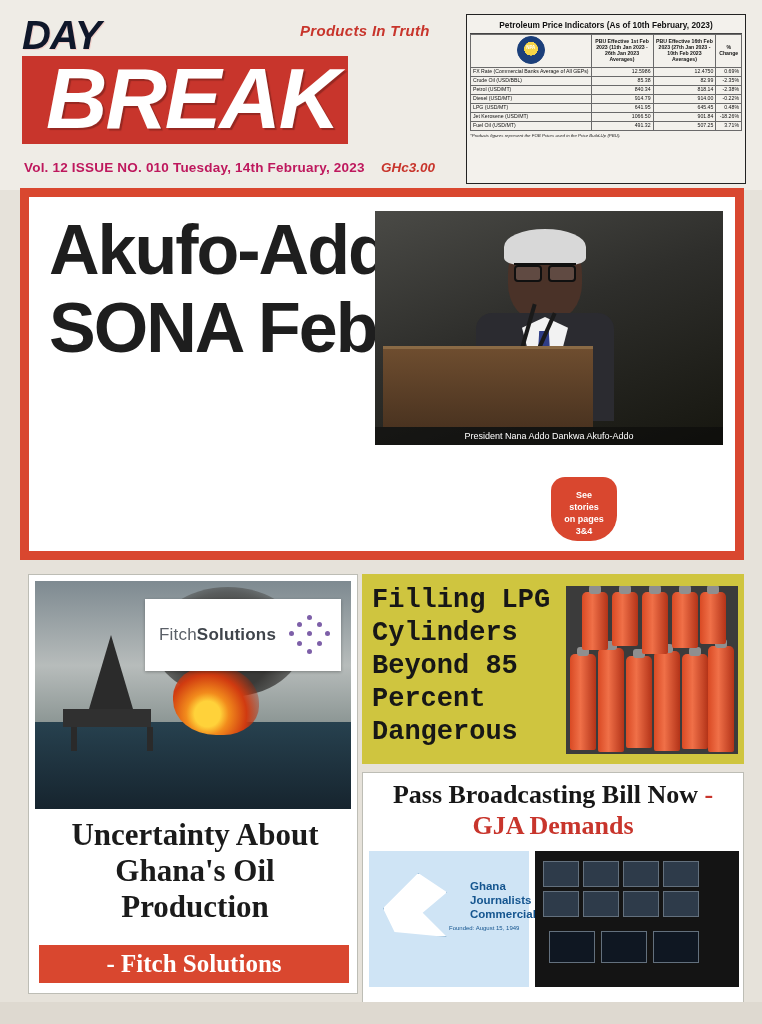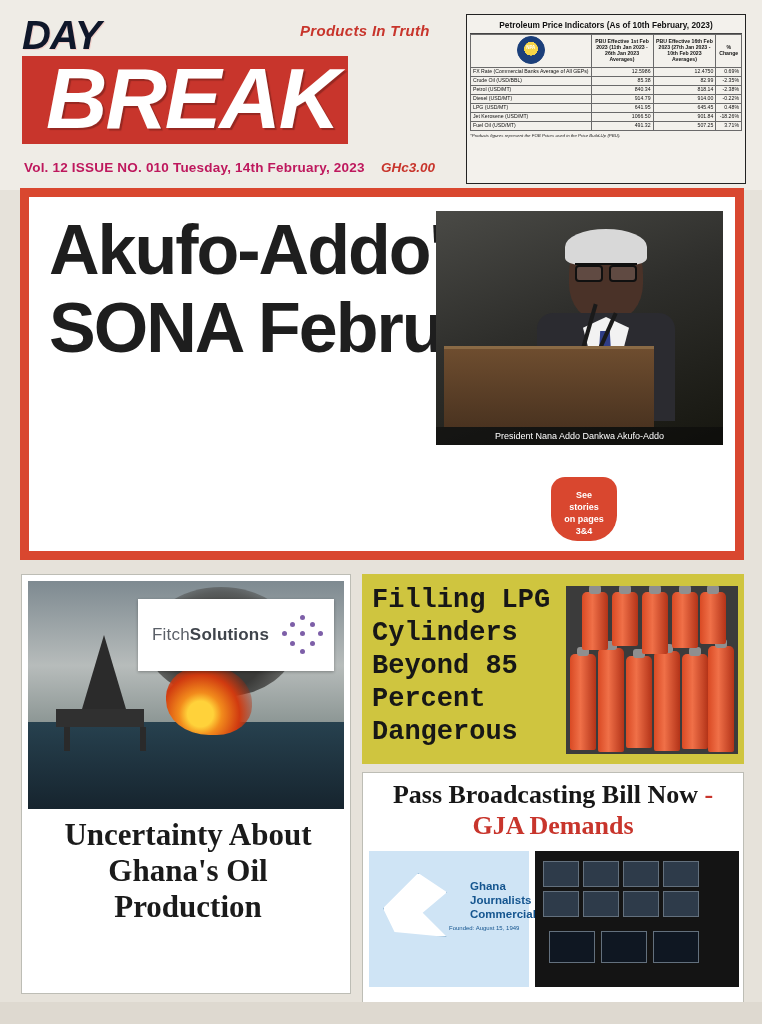--- a/index.html
+++ b/index.html
@@ -182,21 +182,21 @@
     font-weight: bold;
     font-size: 70px;
     line-height: 78px;
     color: #1e1e1e;
     letter-spacing: -2px;
   }
   .lead-photo {
     position: absolute;
     right: 12px;
     top: 14px;
-    width: 287px;
+    width: 348px;
     height: 234px;
     background: linear-gradient(160deg,#4a4a46 0%, #2e2e2b 45%, #16160f 100%);
     overflow: hidden;
   }
   .photo-person {
     position: absolute;
     left: 95px;
     top: 22px;
     width: 150px;
     height: 185px;
@@ -310,21 +310,21 @@
   
   .lower {
     position: absolute;
     left: 20px;
     top: 574px;
     width: 724px;
     height: 428px;
   }
   .col-left {
     position: absolute;
-    left: 1px; top: 0;
+    left: 8px; top: 0;
     width: 330px;
     height: 420px;
     background: #ffffff;
     border: 1px solid #bdbdb5;
     box-sizing: border-box;
   }
   .oil-photo {
     position: absolute;
     left: 6px; top: 6px;
     width: 316px;
@@ -699,20 +699,21 @@
             <i style="left:0;top:16px"></i>
               <i style="left:18px;top:16px"></i>
               <i style="left:36px;top:16px"></i>
             <i style="left:8px;top:26px"></i>
               <i style="left:28px;top:26px"></i>
               <i style="left:18px;top:34px"></i>
           </div>
         </div>
       </div>
       <div class="left-head">Uncertainty About Ghana's Oil Production</div>
+      <div class="left-kicker">- Fitch Solutions</div>
     </div>
 
     <div class="col-right">
 
       <div class="lpg-box">
         <div class="lpg-head">Filling LPG Cylinders Beyond 85 Percent Dangerous</div>
         <div class="lpg-photo">
           <div class="cyl" style="left:4px;bottom:4px;height:96px"></div>
           <div class="cyl" style="left:32px;bottom:2px;height:104px"></div>
           <div class="cyl" style="left:60px;bottom:6px;height:92px"></div>

